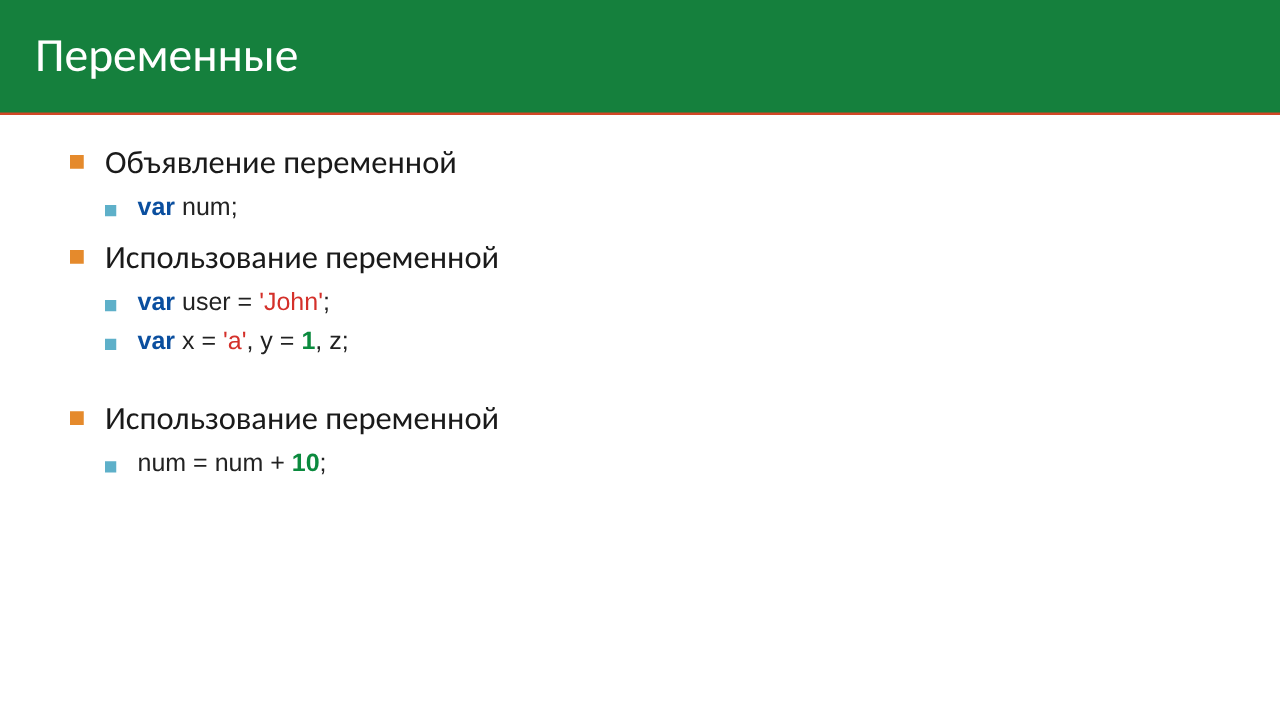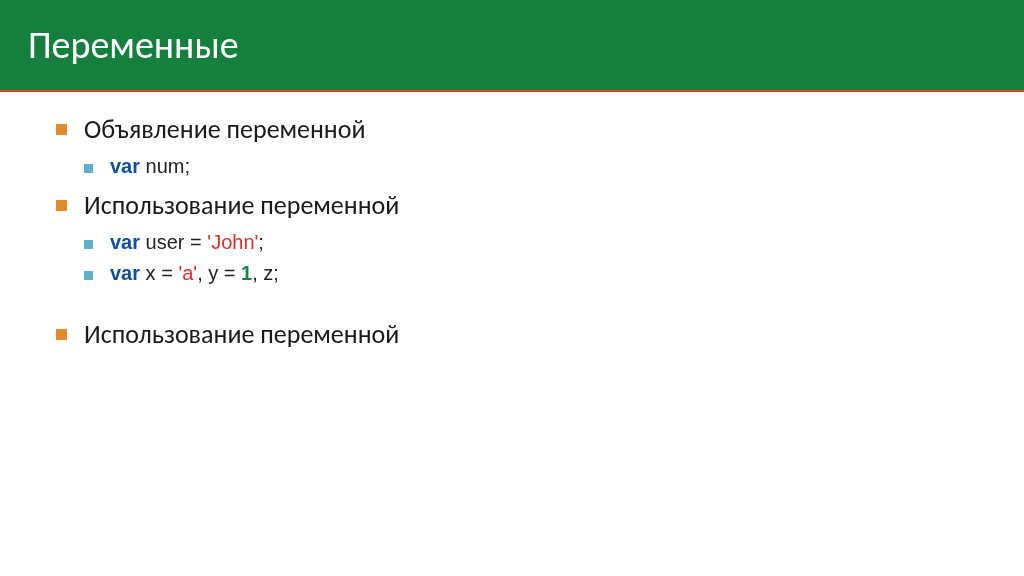--- a/index.html
+++ b/index.html
@@ -92,17 +92,18 @@
         <li><span class="c-keyword">var</span><span> </span><span class="c-ident">user</span><span> </span><span class="c-op">=</span><span> </span><span class="c-string">'John'</span><span class="c-punct">;</span></li>
         <li><span class="c-keyword">var</span><span> </span><span class="c-ident">x</span><span> </span><span class="c-op">=</span><span> </span><span class="c-string">'a'</span><span class="c-punct">,</span><span> </span><span class="c-ident">y</span><span> </span><span class="c-op">=</span><span> </span><span class="c-number">1</span><span class="c-punct">,</span><span> </span><span class="c-ident">z</span><span class="c-punct">;</span></li>
       </ul>
     </li>
 
     <div class="gap"></div>
 
     <li>
       <span>Использование переменной</span>
       <ul class="inner">
+        <li><span class="c-ident">num</span><span> </span><span class="c-op">=</span><span> </span><span class="c-ident">num</span><span> </span><span class="c-op">+</span><span> </span><span class="c-number">10</span><span class="c-punct">;</span></li>
       </ul>
     </li>
 
   </ul>
 </div>
 
 </body></html>

